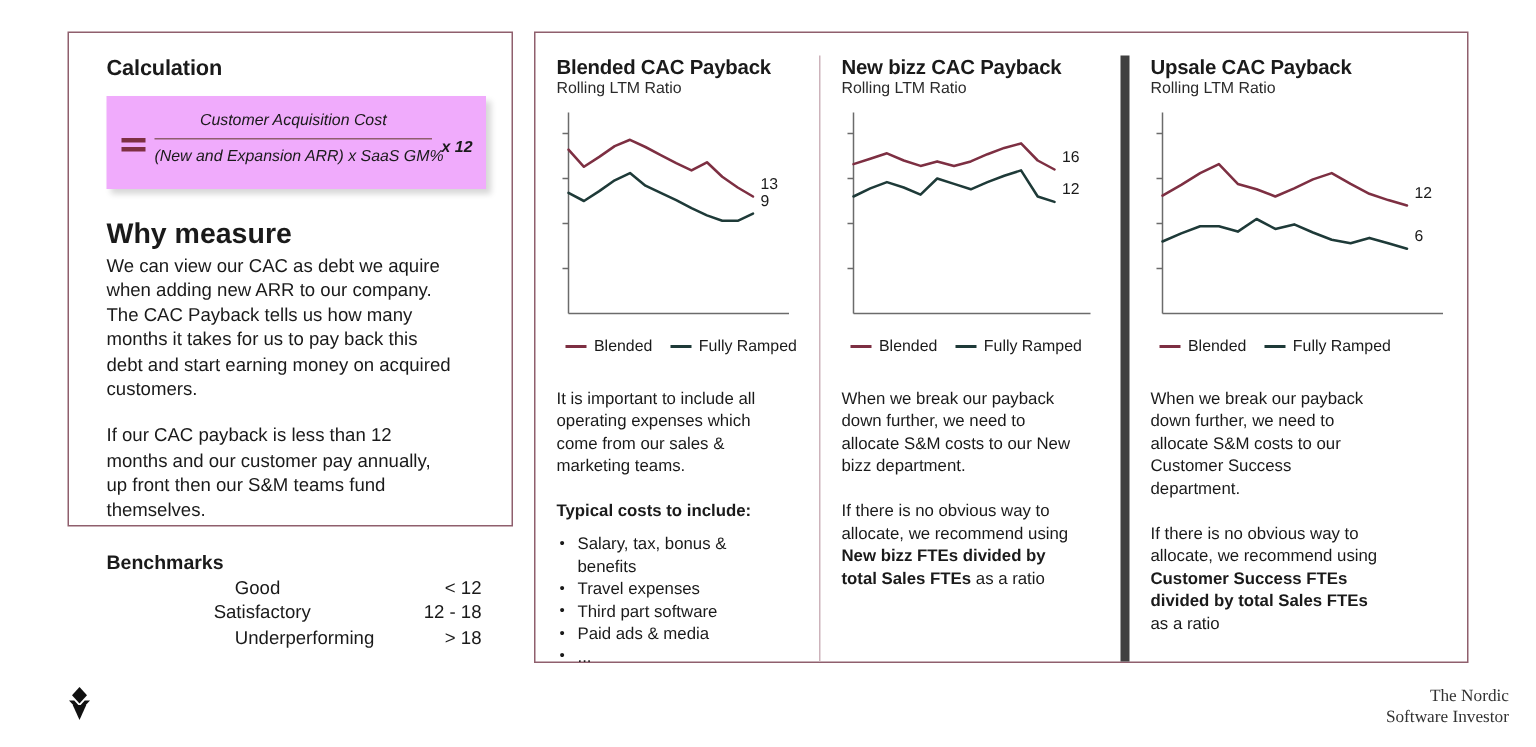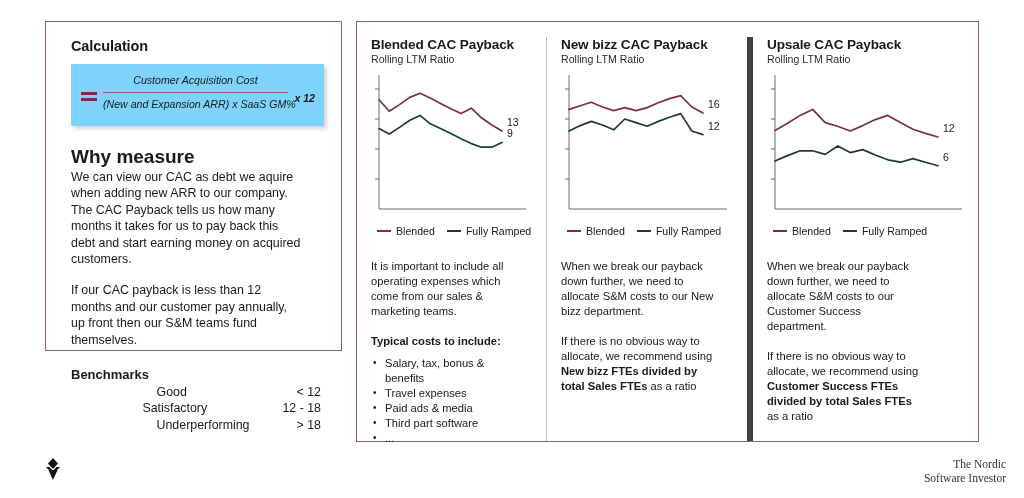--- a/index.html
+++ b/index.html
@@ -44,21 +44,21 @@
   .left-inner {
     padding: 16px 20px 0 25px;
   }
   .section-title {
     font-size: 14.5px;
     font-weight: bold;
     letter-spacing: -0.1px;
     margin: 0 0 10px 0;
   }
   .formula-box {
-    background: #7dd3fc;
+    background: #f0abfc;
     box-shadow: 3px 3px 4px rgba(0,0,0,0.16);
     height: 62px;
     width: 253px;
     position: relative;
     box-sizing: border-box;
   }
   .eq-sign {
     position: absolute;
     left: 10px;
     top: 28px;
@@ -298,22 +298,22 @@
           <span class="legend-item">
             <i class="legend-swatch" style="background:#1e3a38"></i>
             <span>Fully Ramped</span>
           </span>
         </div>
         <p class="col-body">It is important to include all operating expenses which come from our sales &amp; marketing teams.</p>
         <p class="col-body gap" style="font-weight:bold">Typical costs to include:</p>
         <ul class="bullets">
           <li>Salary, tax, bonus &amp; benefits</li>
           <li>Travel expenses</li>
+          <li>Third part software</li>
           <li>Paid ads &amp; media</li>
-          <li>Third part software</li>
           <li>...</li>
         </ul>
       </div>
 
       <div class="col c2">
         <div class="col-title">New bizz CAC Payback</div>
         <div class="col-sub">Rolling LTM Ratio</div>
         <div class="chart-wrap">
             <svg width="172" height="152">
               <line x1="8" y1="4" x2="8" y2="138" stroke="#6b6b6b" stroke-width="1"></line>

